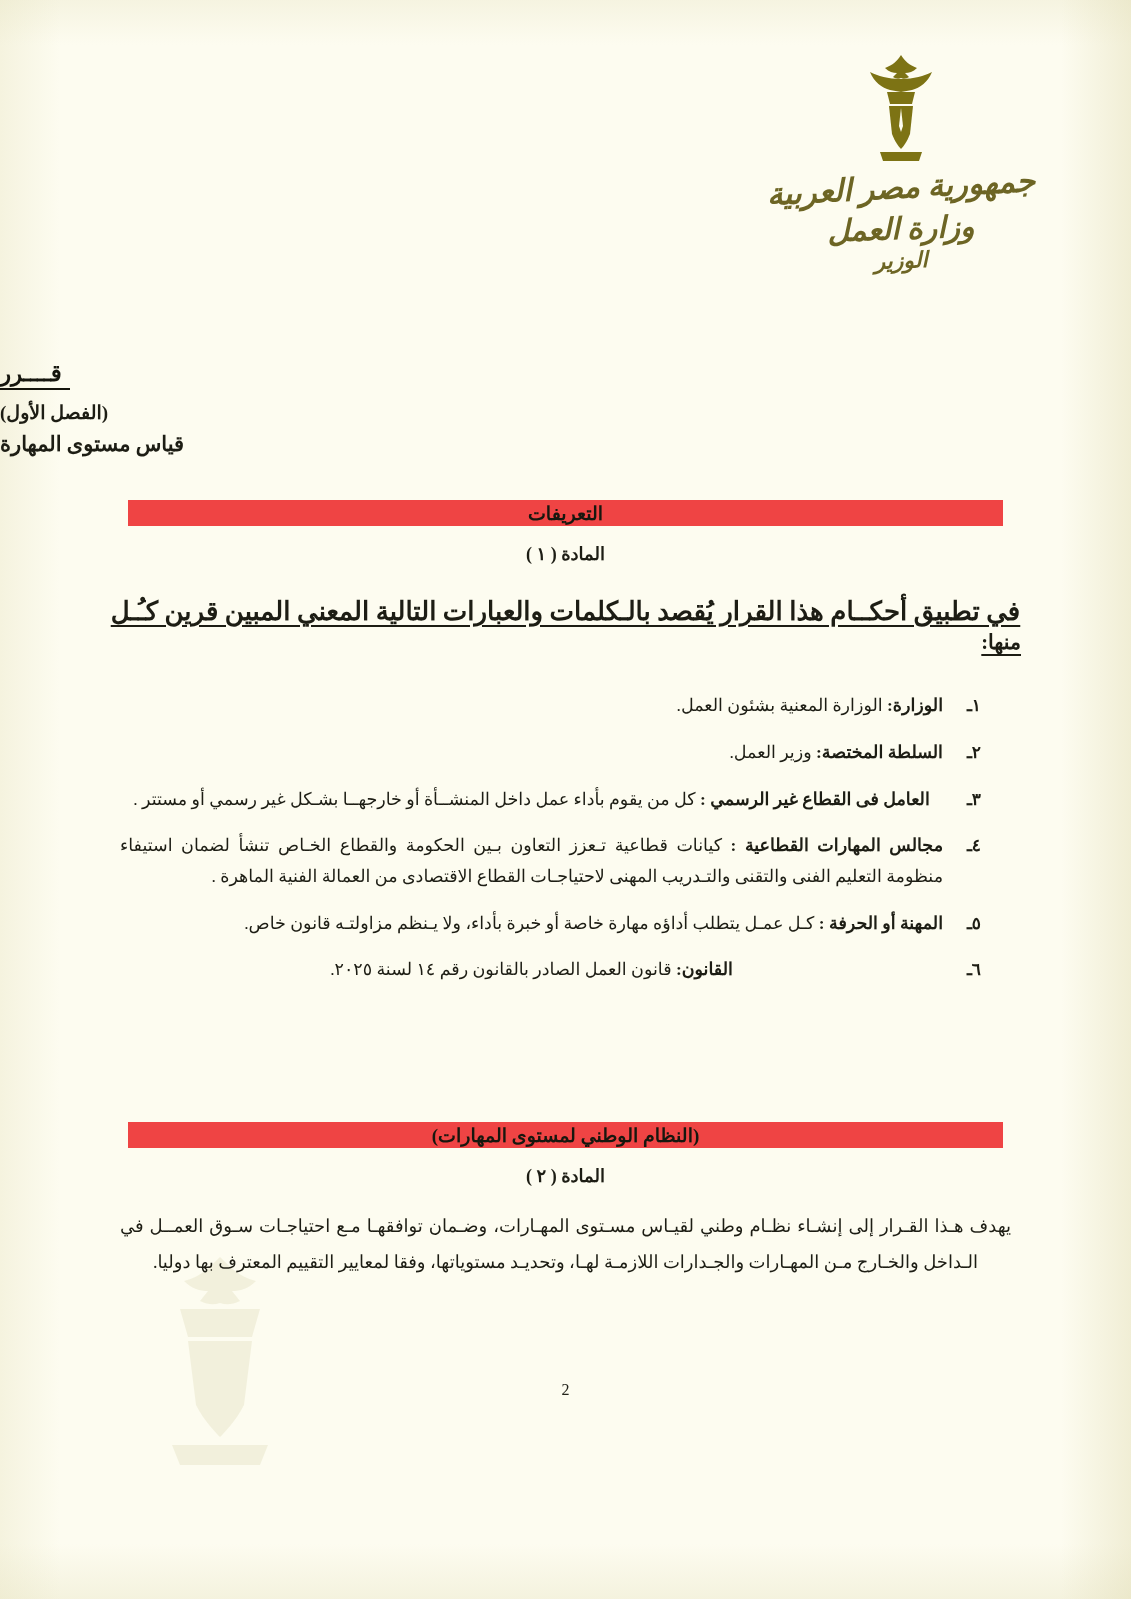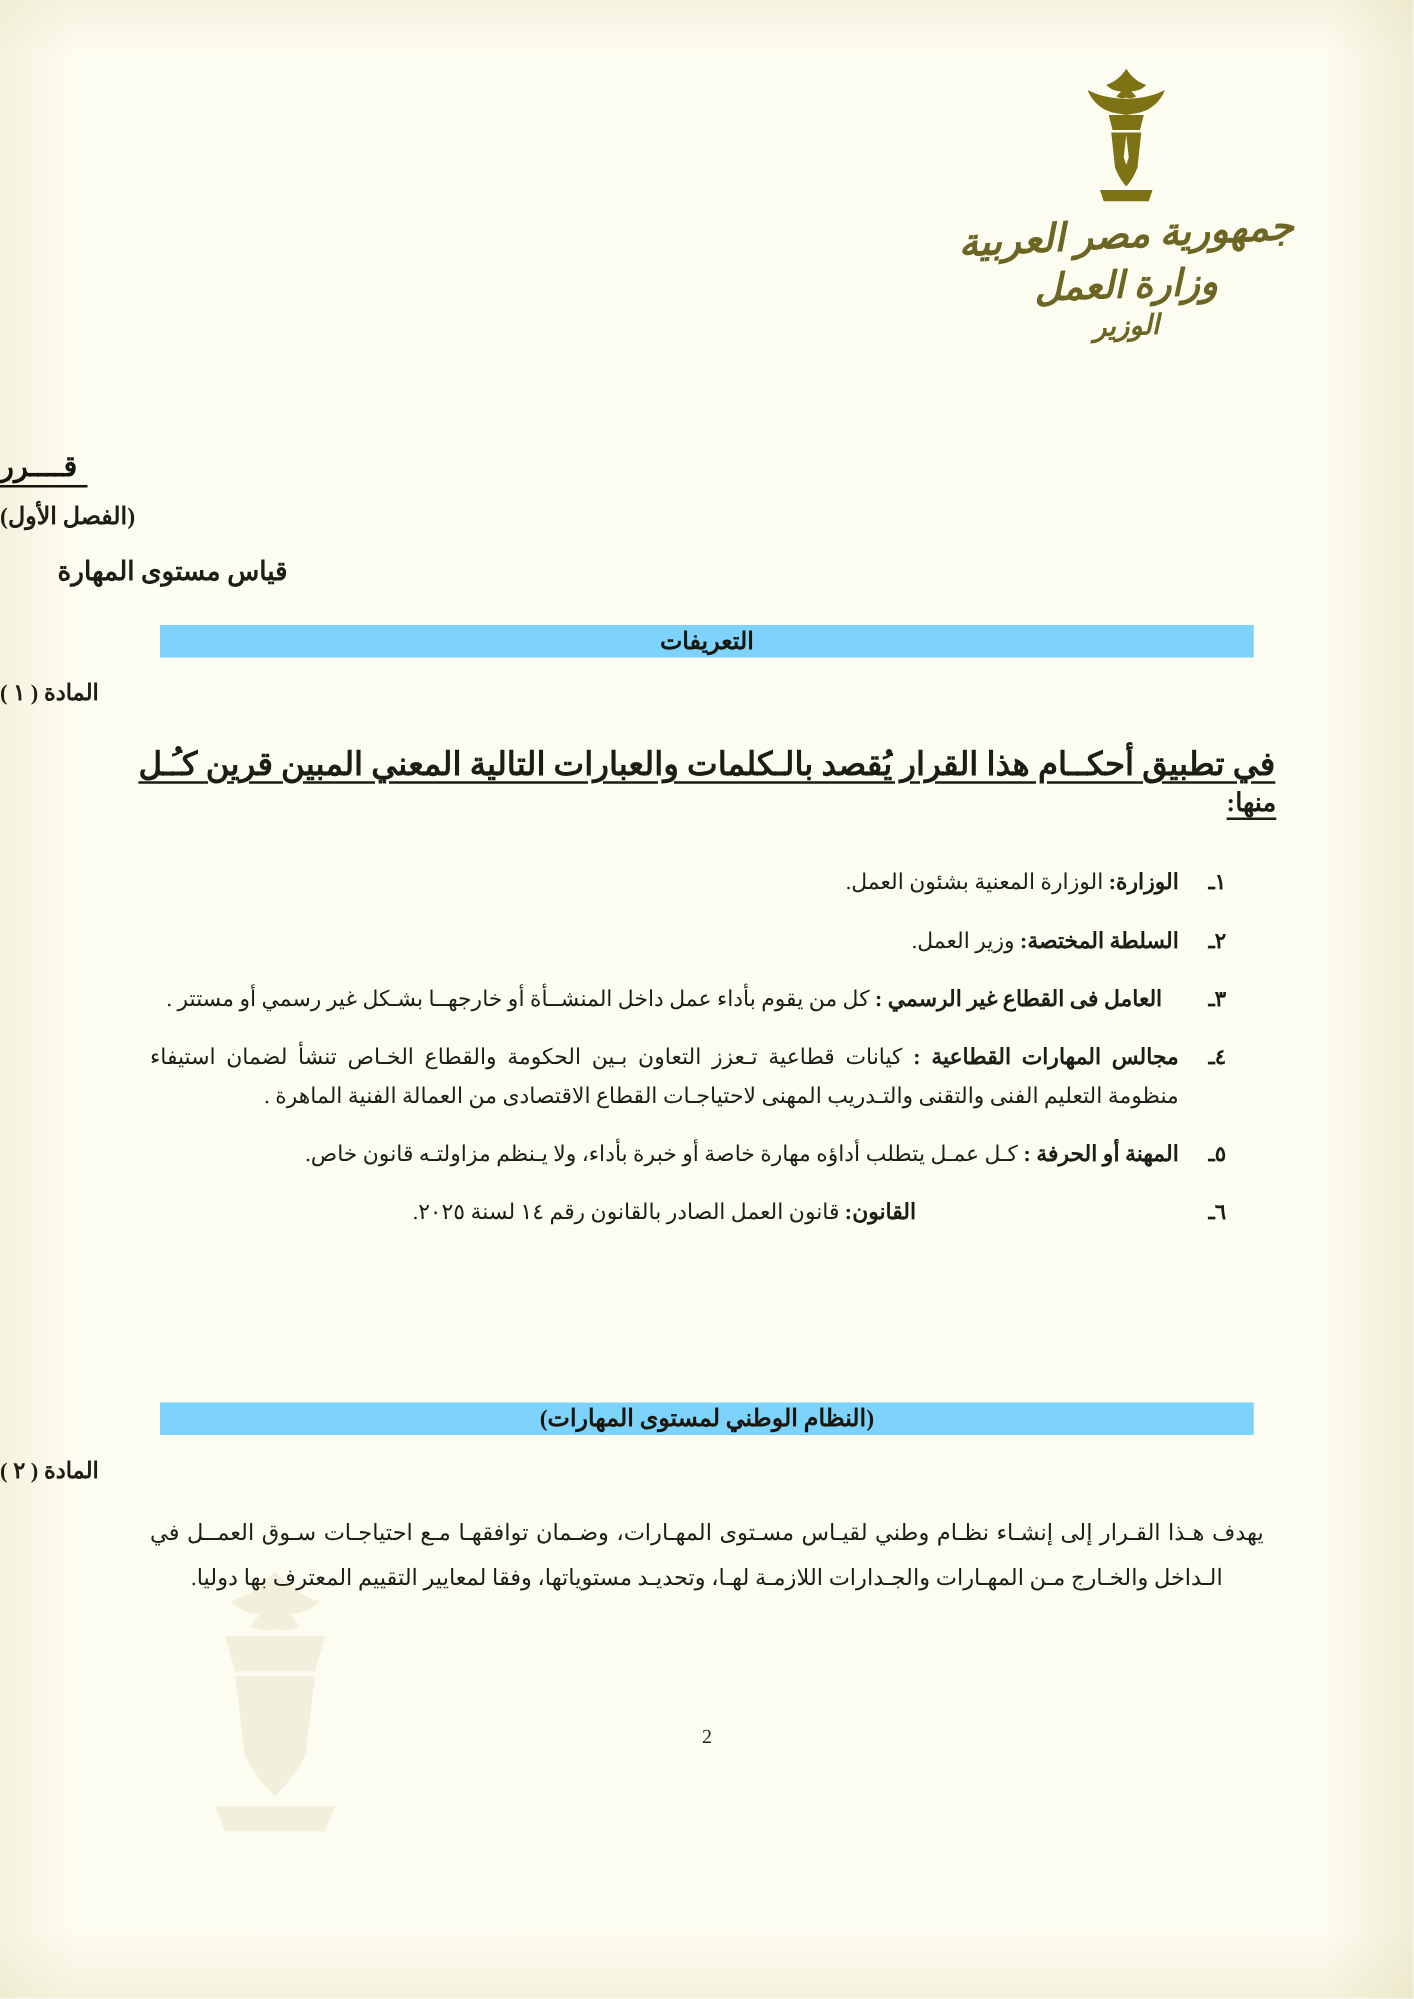--- a/index.html
+++ b/index.html
@@ -105,44 +105,43 @@
     background: #15150d;
   }
   .chapter {
     font-size: 19px;
     font-weight: 700;
     margin-top: 14px;
   }
   .chapter-sub {
     font-size: 21px;
     font-weight: 700;
-    margin-top: 20px;
-    padding-left: 46px;
+    margin-top: 8px;
   }
 
   
   .banner {
     position: absolute;
     height: 26px;
-    background: #7dd3fc;
+    background: #ef4444;
     display: flex;
     align-items: center;
     justify-content: center;
   }
   .banner span {
     font-size: 19px;
     font-weight: 700;
     color: #17170e;
   }
 
   
   .article-no {
     position: absolute;
     width: 100%;
-    text-align: left;
+    text-align: center;
     font-size: 18px;
     font-weight: 700;
   }
   .lead {
     position: absolute;
     font-size: 26px;
     font-weight: 700;
     line-height: 1.85;
     text-align: justify;
     text-align-last: center;

